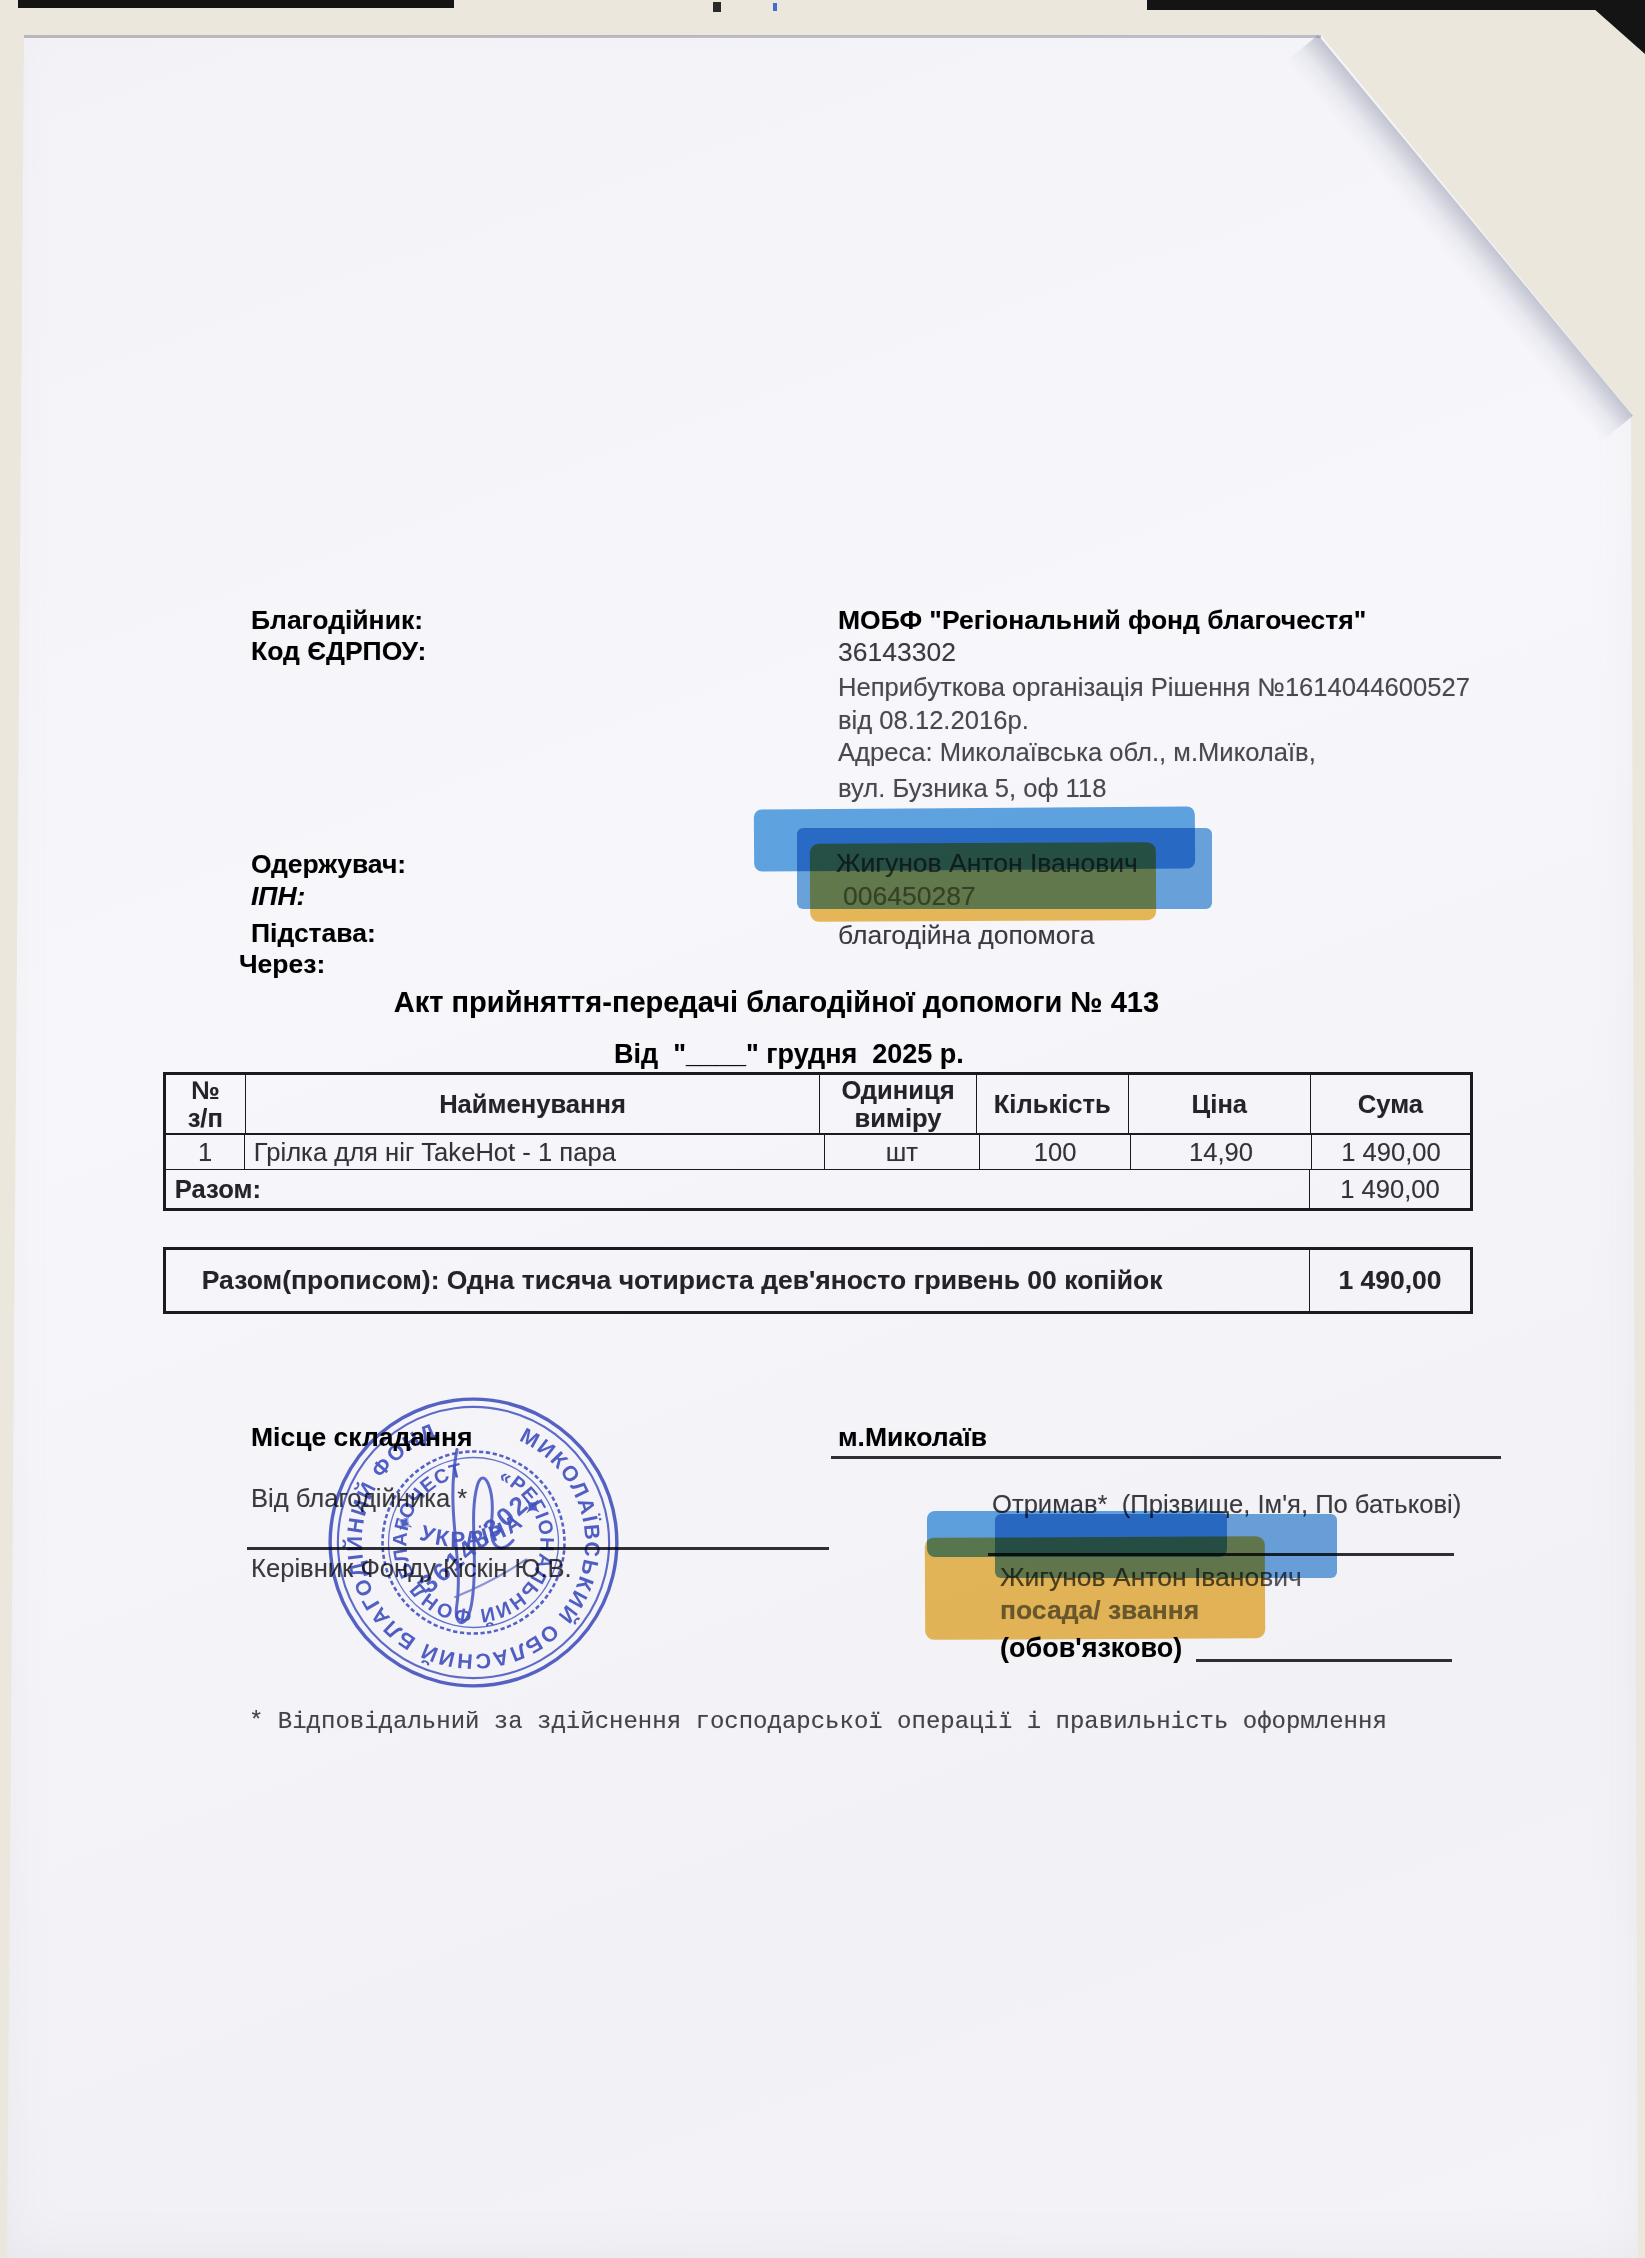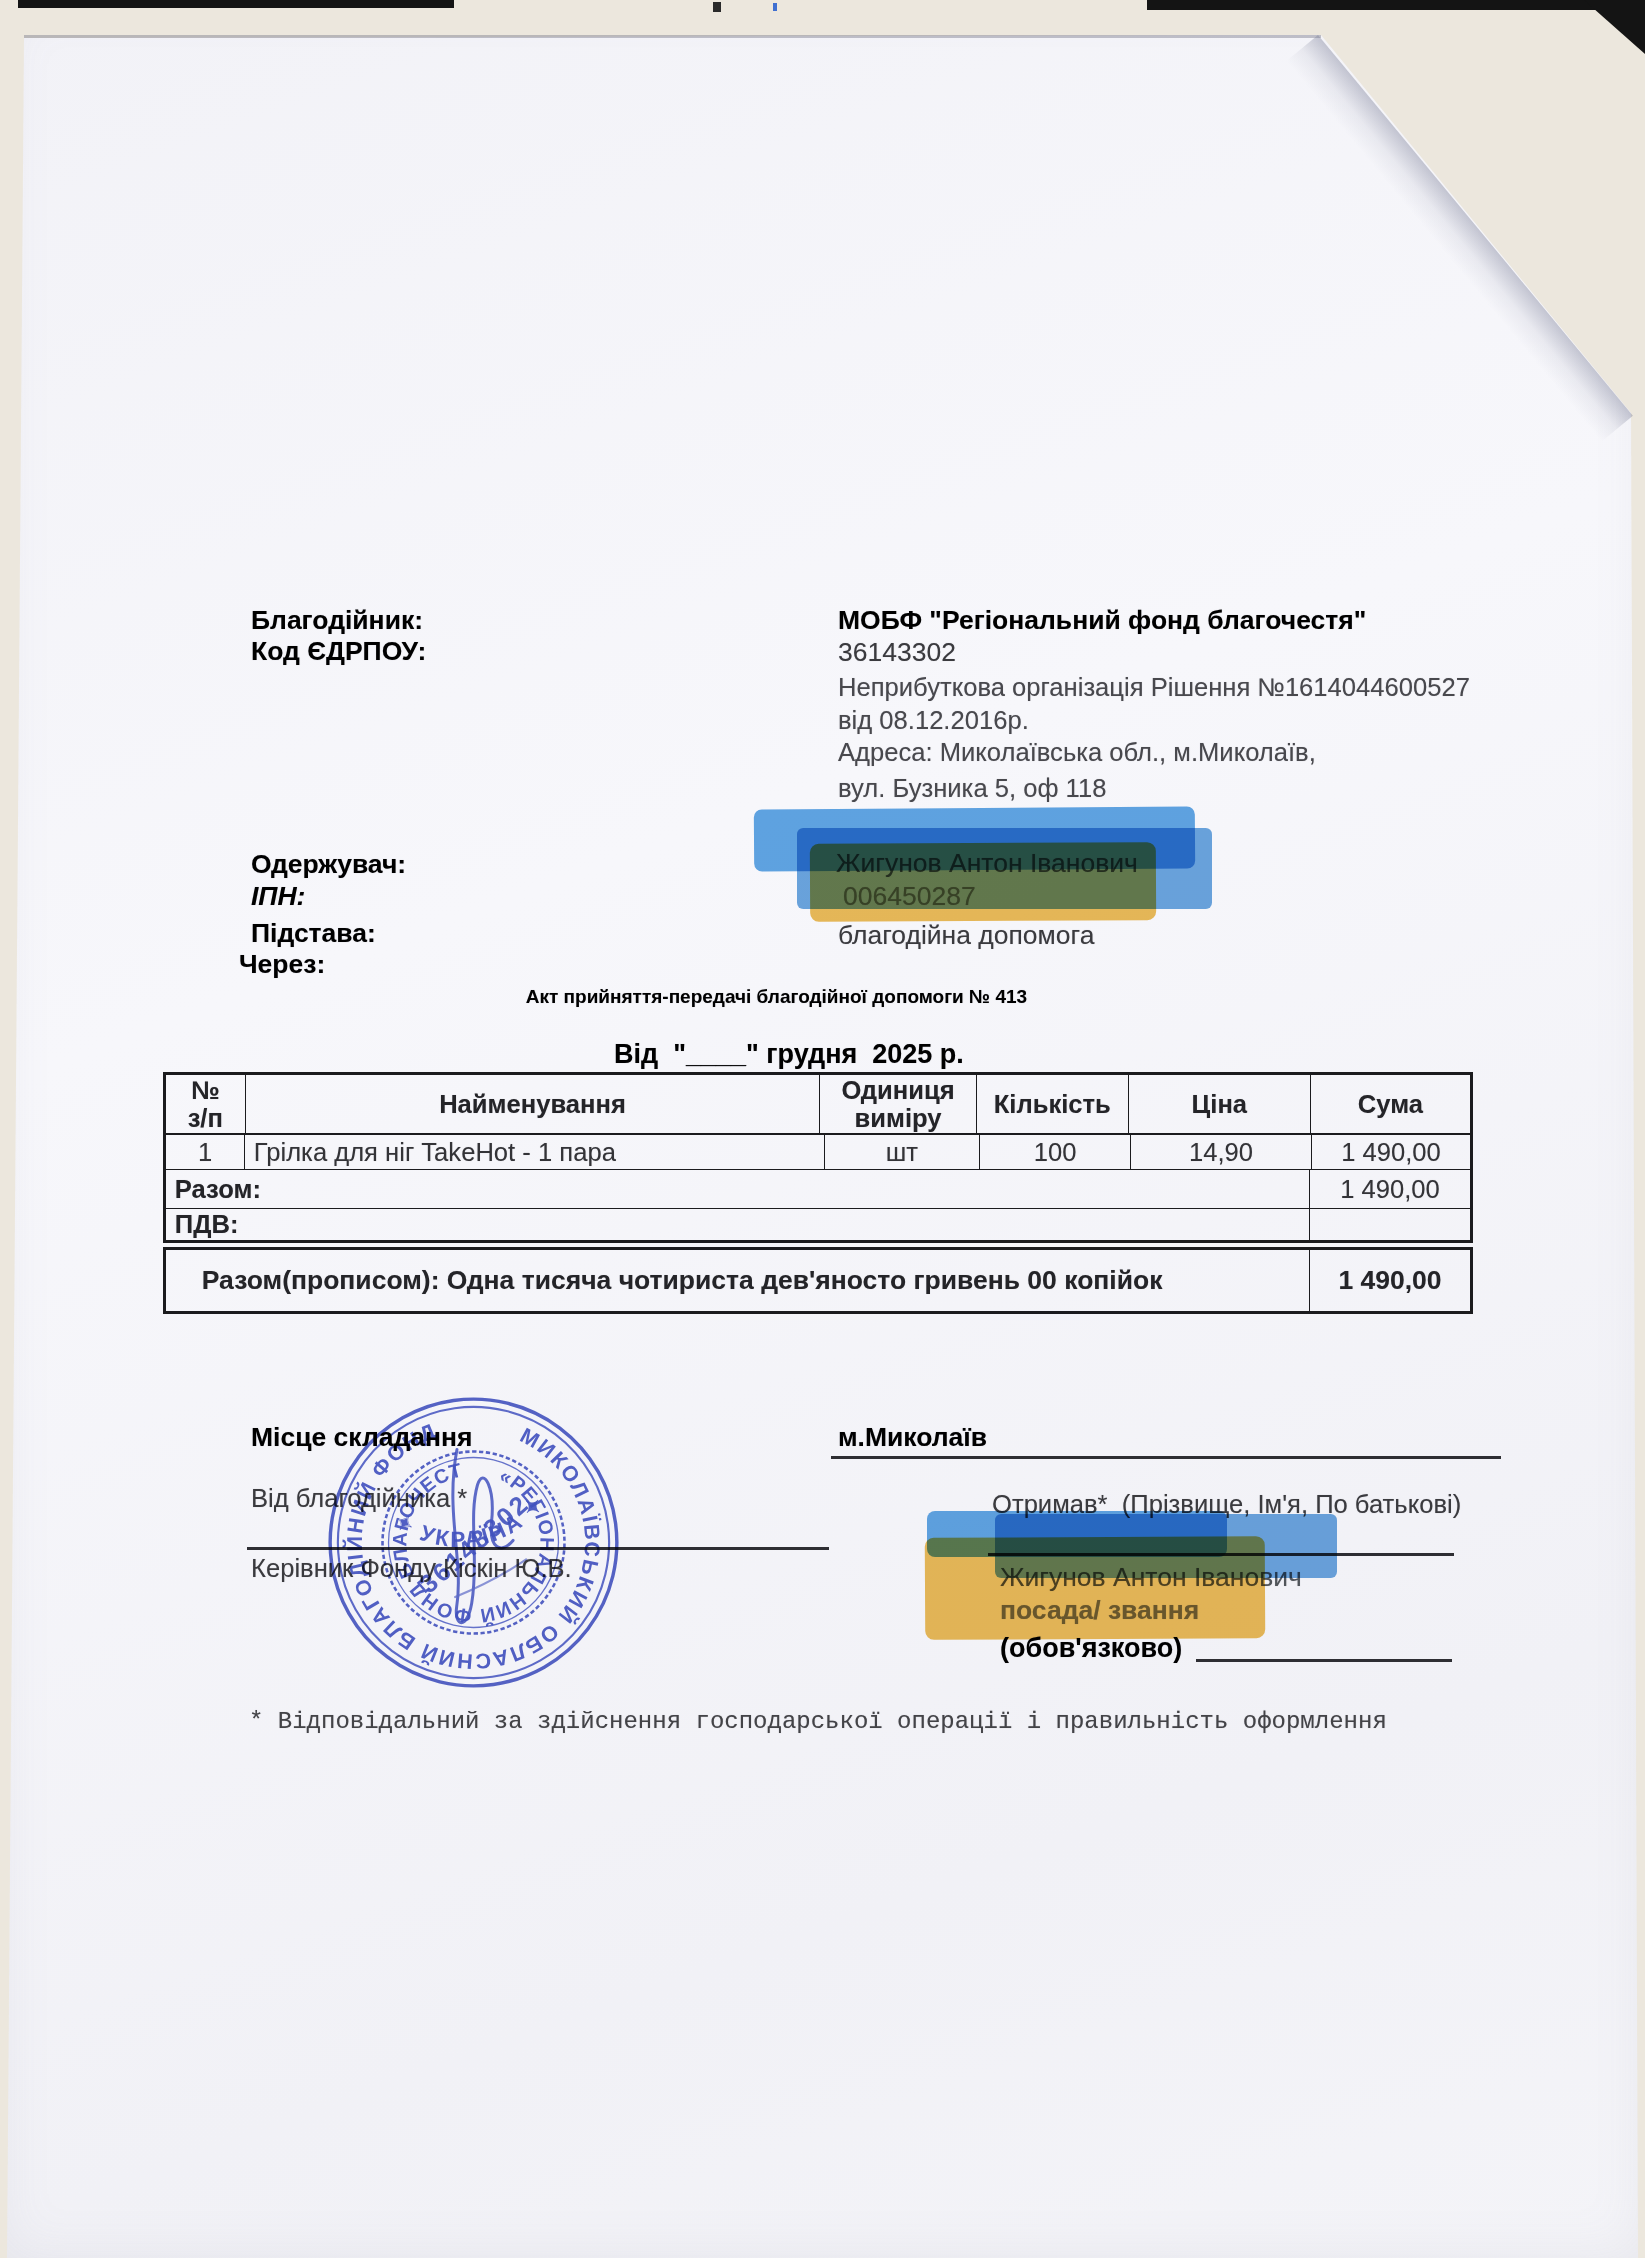--- a/index.html
+++ b/index.html
@@ -82,21 +82,21 @@
 <div class="abs t b" style="left:239px;top:949px;">Через:</div>
 
 <div class="abs t hidden-text" style="left:836px;top:848px;">Жигунов Антон Іванович</div>
 <div class="abs t" style="left:843px;top:881px;color:#8a8578;">006450287</div>
 <div class="abs t" style="left:838px;top:920px;">благодійна допомога</div>
 
 <div class="abs hl hl-blue1 ni" style="left:754px;top:808px;width:441px;height:62px;transform:rotate(-0.4deg);"></div>
 <div class="abs hl hl-blue2 ni" style="left:797px;top:828px;width:415px;height:81px;"></div>
 <div class="abs hl hl-yellow ni" style="left:810px;top:843px;width:346px;height:78px;transform:rotate(-0.3deg);"></div>
 
-<div class="abs t b" style="left:159px;top:986px;width:1235px;text-align:center;font-size:19px;white-space:nowrap;">Акт прийняття-передачі благодійної допомоги № 413</div>
+<div class="abs t b" style="left:159px;top:986px;width:1235px;text-align:center;font-size:29px;white-space:nowrap;">Акт прийняття-передачі благодійної допомоги № 413</div>
 <div class="abs t b pre" style="left:614px;top:1039px;font-size:27px;">Від  "____" грудня  2025 р.</div>
 
 <div class="abs tbl" style="left:163px;top:1072px;width:1310px;box-sizing:border-box;">
   <div class="tr head" style="height:58px;">
     <div class="td col2 w-no bold-cell">
       <span>№</span>
         <span>з/п</span>
     </div>
     <div class="td w-name bold-cell">Найменування</div>
     <div class="td col2 w-unit bold-cell">
@@ -111,24 +111,20 @@
     <div class="td w-no">1</div>
     <div class="td w-name left">Грілка для ніг TakeHot - 1 пара</div>
     <div class="td w-unit">шт</div>
     <div class="td w-qty">100</div>
     <div class="td w-price">14,90</div>
     <div class="td w-sum last">1 490,00</div>
   </div>
   <div class="tr" style="height:38px;">
     <div class="td left bold-cell" style="flex:1;">Разом:</div>
     <div class="td w-sum last">1 490,00</div>
-  </div>
-  <div class="tr" style="height:31px;">
-    <div class="td left bold-cell" style="flex:1;">ПДВ:</div>
-    <div class="td w-sum last"></div>
   </div>
 </div>
 
 <div class="abs tbl" style="left:163px;top:1247px;width:1310px;height:67px;box-sizing:border-box;display:flex;padding-left:27px;">
   <div class="td left bold-cell" style="flex:1;border-right:1.8px solid #1b1b1e;font-size:26.5px;">Разом(прописом): Одна тисяча чотириста дев'яносто гривень 00 копійок</div>
   <div class="td w-sum last bold-cell" style="font-size:26.5px;">1 490,00</div>
 </div>
 
 <div class="abs t b" style="left:251px;top:1422px;">Місце складання</div>
 <div class="abs t b" style="left:838px;top:1422px;">м.Миколаїв</div>

